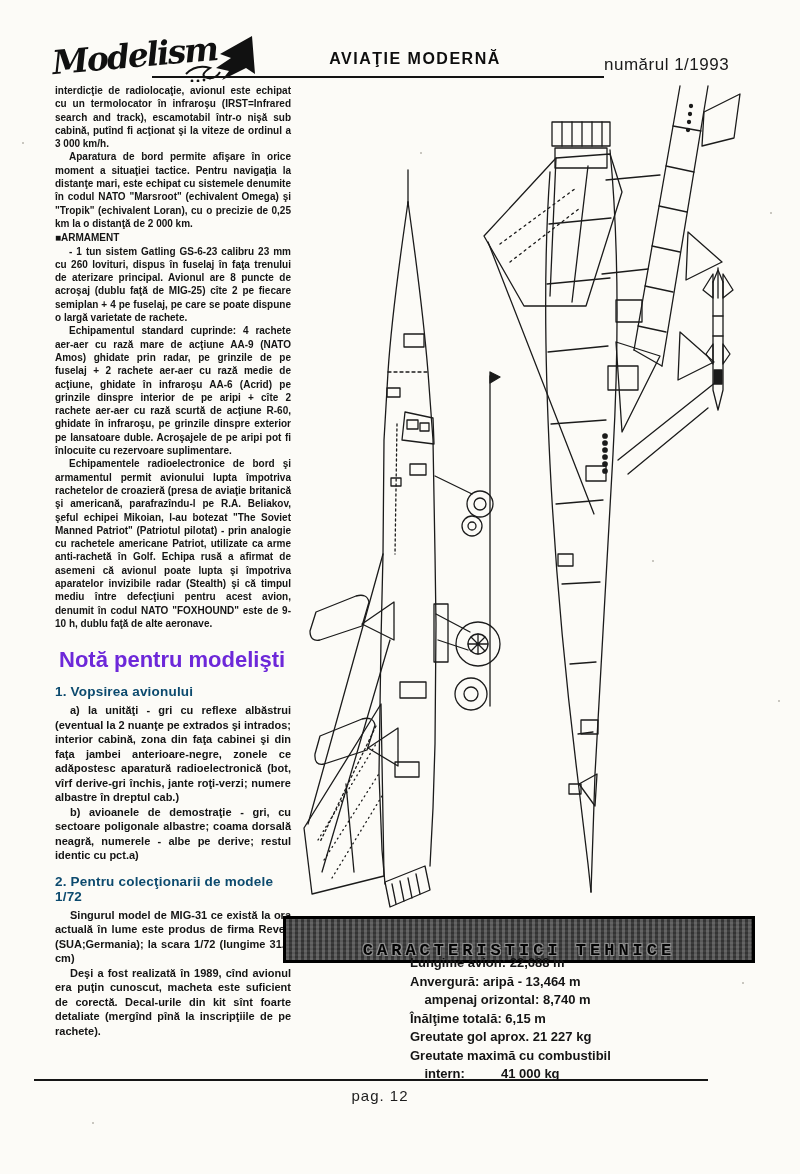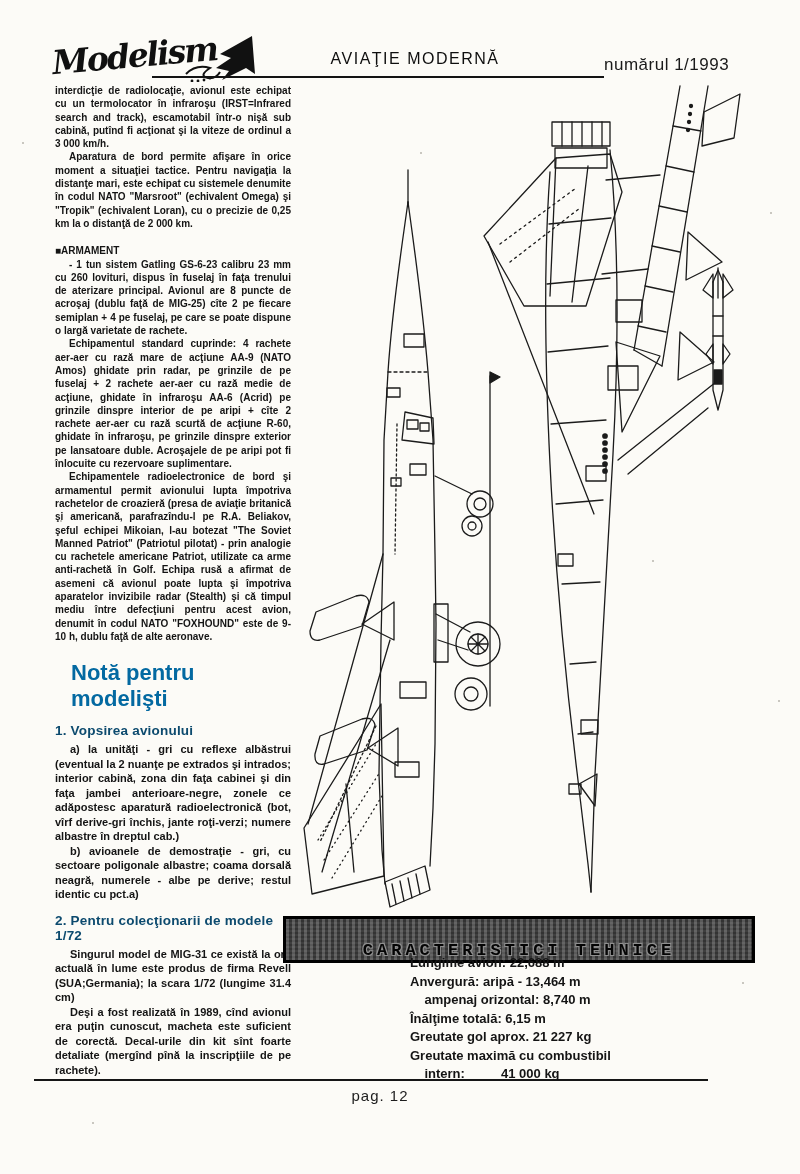--- a/index.html
+++ b/index.html
@@ -4,29 +4,29 @@
 <style>
   html,body{margin:0;padding:0;background:#888;}
   .page{position:relative;width:800px;height:1174px;margin:0 auto;background:#fcfbf7;
         font-family:"Liberation Sans",sans-serif;color:#141414;overflow:hidden;}
   
   .logo{position:absolute;left:52px;top:36px;width:200px;height:56px;}
   .logo-text{display:inline-block;font-family:"DejaVu Serif",serif;font-style:italic;font-weight:bold;
              font-size:33px;letter-spacing:-2px;transform:rotate(-5deg);color:#101010;}
   .logo-plane{position:absolute;left:128px;top:-6px;}
   .rubric{position:absolute;left:290px;top:50px;width:250px;text-align:center;
-          font-size:16px;font-weight:normal;letter-spacing:1.5px;color:#0e0e0e;}
+          font-size:16px;font-weight:bold;letter-spacing:1.5px;color:#0e0e0e;}
   .issue{position:absolute;left:604px;top:55px;font-size:17px;letter-spacing:.5px;color:#1a1a1a;}
   .header-rule{position:absolute;left:152px;top:76px;width:452px;height:2px;background:#131313;}
   
   .art{position:absolute;left:55px;top:84px;width:236px;}
   .art p{margin:0;text-align:justify;font-size:10px;line-height:13.3px;font-weight:bold;}
   .art p.ind{text-indent:14px;}
-  .art p.subhead{text-indent:0;margin-top:14px;}
-  .note-head{margin:17px 0 8px 16px;font-size:22px;font-weight:bold;letter-spacing:0;color:#0369a1;}
+  .art p.subhead{text-indent:0;margin-top:1px;}
+  .note-head{margin:17px 0 8px 4px;font-size:22px;font-weight:bold;letter-spacing:0;color:#6d28d9;}
   .note h3{margin:11px 0 4px 0;font-size:13.5px;font-weight:bold;letter-spacing:.2px;color:#0c4a6e;}
   .note p{margin:0;text-align:justify;text-indent:15px;font-size:11px;line-height:14.5px;font-weight:bold;}
   
   .drawing{position:absolute;left:288px;top:84px;width:512px;height:850px;}
   .drawing path,.drawing rect,.drawing circle,.drawing line{vector-effect:non-scaling-stroke;}
   
   .banner{position:absolute;left:283px;top:916px;width:472px;height:47px;border:3px solid #000;
           background-color:#3a3a3a;
           background-image:repeating-linear-gradient(90deg,rgba(170,170,170,.28) 0 3px,rgba(30,30,30,.25) 3px 6px),
                            repeating-linear-gradient(0deg,rgba(130,130,130,.22) 0 2px,transparent 2px 4px);

